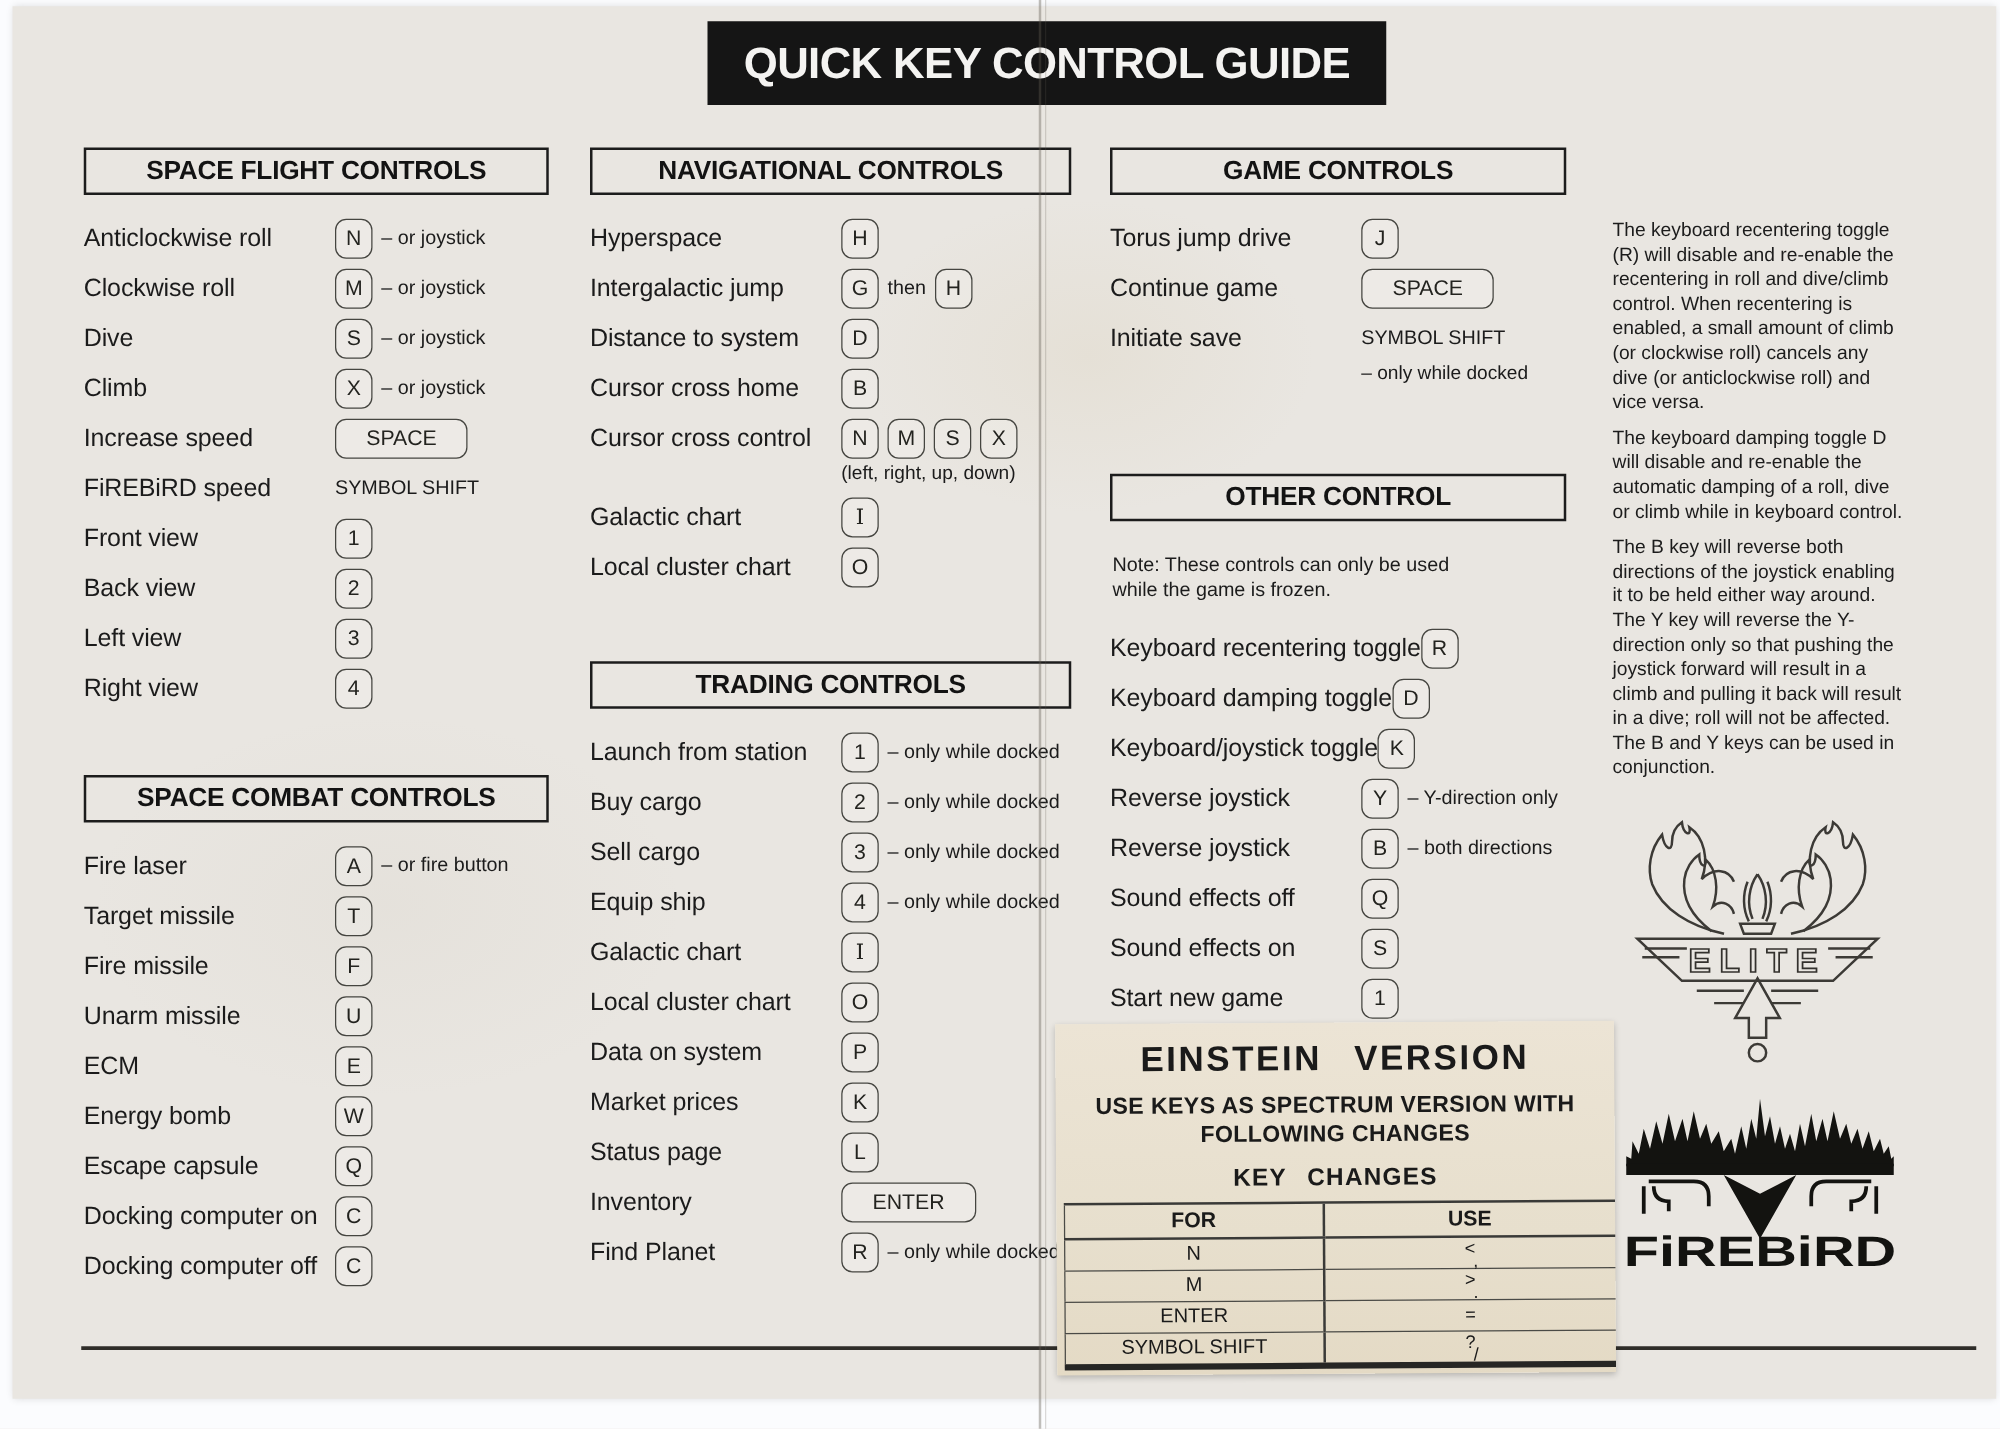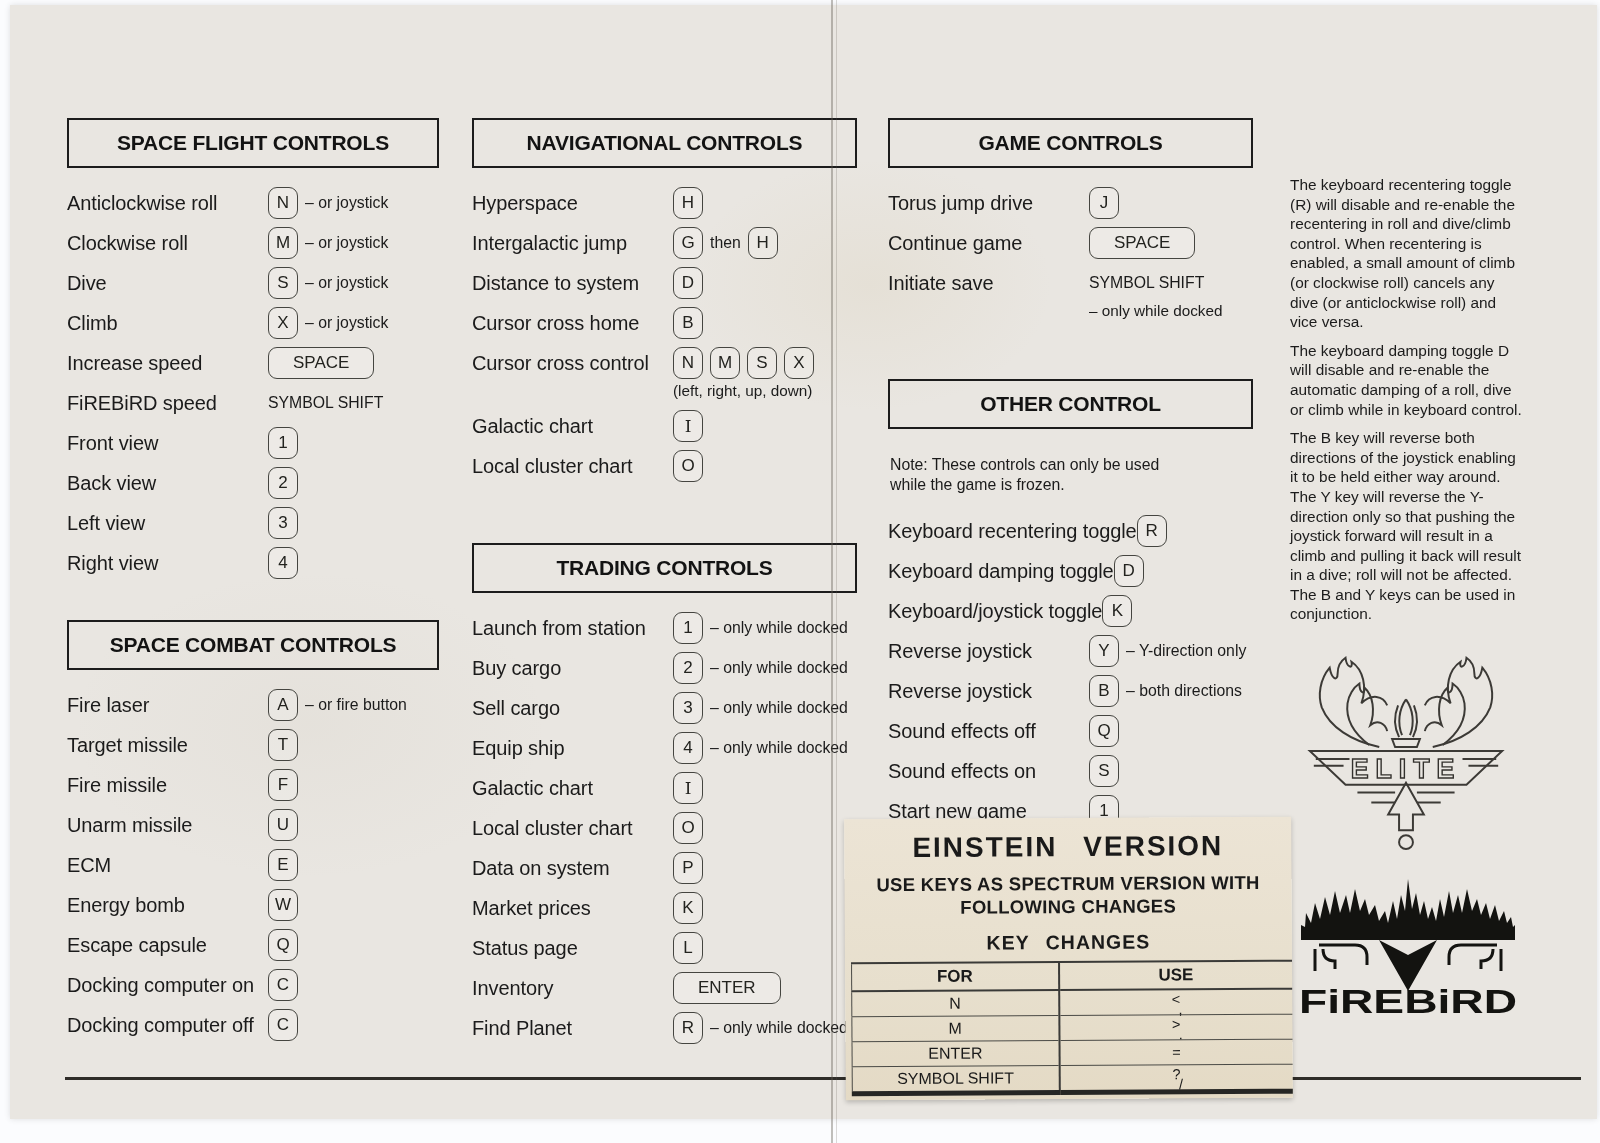--- a/index.html
+++ b/index.html
@@ -26,26 +26,26 @@
   .banner{
     position:absolute;left:556px;top:12px;width:543px;height:67px;
     background:#151515;display:flex;align-items:center;justify-content:center;z-index:2;
   }
   .banner span{color:#f4f3f1;font-weight:bold;font-size:35px;letter-spacing:-0.5px;}
 
   .col{position:absolute;}
   #col1 {left:57px; top:113px;width:372px;}
   #col1b{left:57px; top:615px;width:372px;}
   #col2 {left:462px;top:113px;width:385px;}
-  #col2b{left:462px;top:538px;width:385px;}
+  #col2b{left:462px;top:524px;width:385px;}
   #col3 {left:878px;top:113px;width:365px;}
   #col3b{left:878px;top:374px;width:365px;}
 
   .secbox{
-    border:2.5px solid #1c1c1c;height:50px;box-sizing:border-box;
+    border:2.5px solid #1c1c1c;height:38px;box-sizing:border-box;
     display:flex;align-items:center;justify-content:center;
     font-weight:bold;font-size:21px;letter-spacing:-0.2px;color:#131313;
     margin-bottom:15px;
   }
   .rows{display:block;}
   .ctl-row{display:flex;height:40px;color:#1b1b1b;}
   .ctl-row.tall{height:63px;}
   .ctl-label{flex:0 0 201px;display:flex;align-items:center;height:34px;margin-top:3px;
     font-size:20px;letter-spacing:-0.1px;white-space:nowrap;}
   .ctl-value{display:flex;flex-direction:column;}
@@ -93,20 +93,23 @@
 
   
   #elite-logo{position:absolute;left:1282px;top:630px;width:228px;height:222px;z-index:2;}
   #firebird-logo{position:absolute;left:1283px;top:856px;width:230px;height:158px;z-index:2;}
 </style>
 </head>
 <body>
 
 <div id="page">
 
+  <div class="banner">
+    <span>QUICK KEY CONTROL GUIDE</span>
+  </div>
 
   <div class="col" id="col1">
     <div class="secbox">SPACE FLIGHT CONTROLS</div>
     <div class="rows">
         <div class="ctl-row">
           <div class="ctl-label">Anticlockwise roll</div>
           <div class="ctl-value">
             <div class="ctl-items">
               <span class="keycap">N</span>
               <span class="ctl-note">– or joystick</span>

